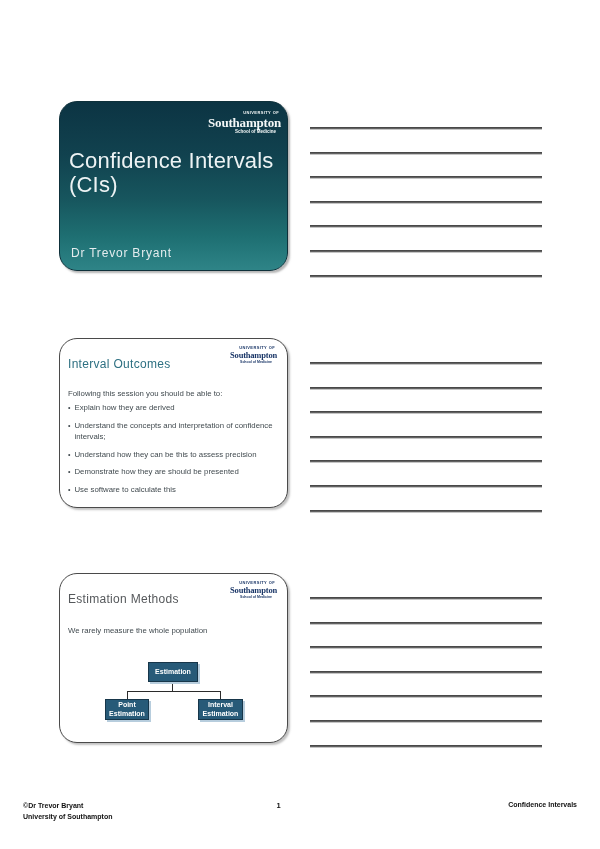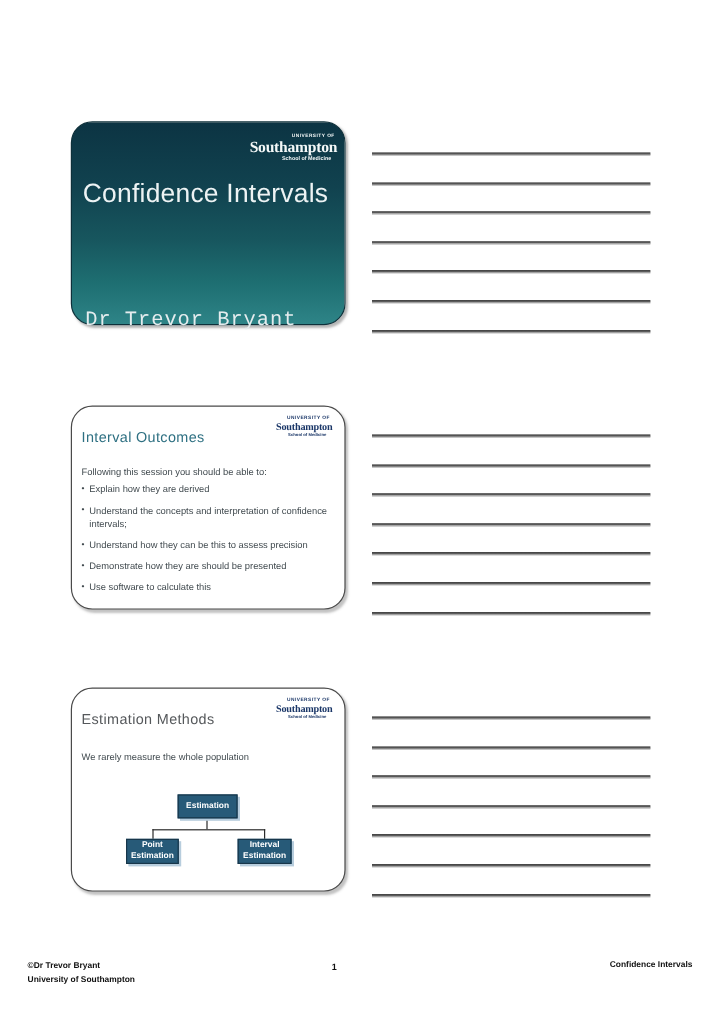--- a/index.html
+++ b/index.html
@@ -24,22 +24,22 @@
   .logo .name{font-family:"Liberation Serif",serif;font-weight:bold;letter-spacing:-.2px;margin-top:1px;}
   .logo-light .name{font-size:13px;}
   .logo-dark .name{font-size:8.5px;}
   .logo .school{font-weight:bold;margin-top:1px;padding-right:5px;}
   .logo-light .school{font-size:4.5px;}
   .logo-dark .school{font-size:3.5px;}
 
   
   .s1-title{position:absolute;left:9px;top:47px;font-size:22px;line-height:24px;
             color:#edf3f4;letter-spacing:.2px;}
-  .s1-author{position:absolute;left:11px;top:144px;font-family:Liberation Mono, monospace;
-             font-size:17px;letter-spacing:.8px;color:#e4ecee;margin-top:12px;}
+  .s1-author{position:absolute;left:11px;top:144px;font-family:Liberation Sans, sans-serif;
+             font-size:12px;letter-spacing:.8px;color:#e4ecee;}
 
   
   .slide-title{position:absolute;left:8px;top:18px;font-size:12px;letter-spacing:.3px;}
   .title-teal{color:#2e7082;}
   .title-gray{color:#55585b;}
   .lead{position:absolute;left:8px;font-size:7.8px;color:#414a4f;}
   .lead2{top:50px;}
   .lead3{top:52px;}
   .bullets{position:absolute;left:8px;top:63px;width:208px;margin:0;padding:0;list-style:none;}
   .bullets li{display:flex;gap:4px;font-size:7.8px;line-height:11.5px;
@@ -80,20 +80,21 @@
 <div class="page">
 
   <div class="slide slide1">
     <div class="logo logo-light">
       <div class="uni">UNIVERSITY OF</div>
       <div class="name">Southampton</div>
       <div class="school">School of Medicine</div>
     </div>
     <div class="s1-title">
       <div>Confidence Intervals</div>
+      <div>(CIs)</div>
     </div>
     <div class="s1-author">Dr Trevor Bryant</div>
   </div>
 
   <div class="slide slide-white slide2">
     <div class="logo logo-dark">
       <div class="uni">UNIVERSITY OF</div>
       <div class="name">Southampton</div>
       <div class="school">School of Medicine</div>
     </div>

